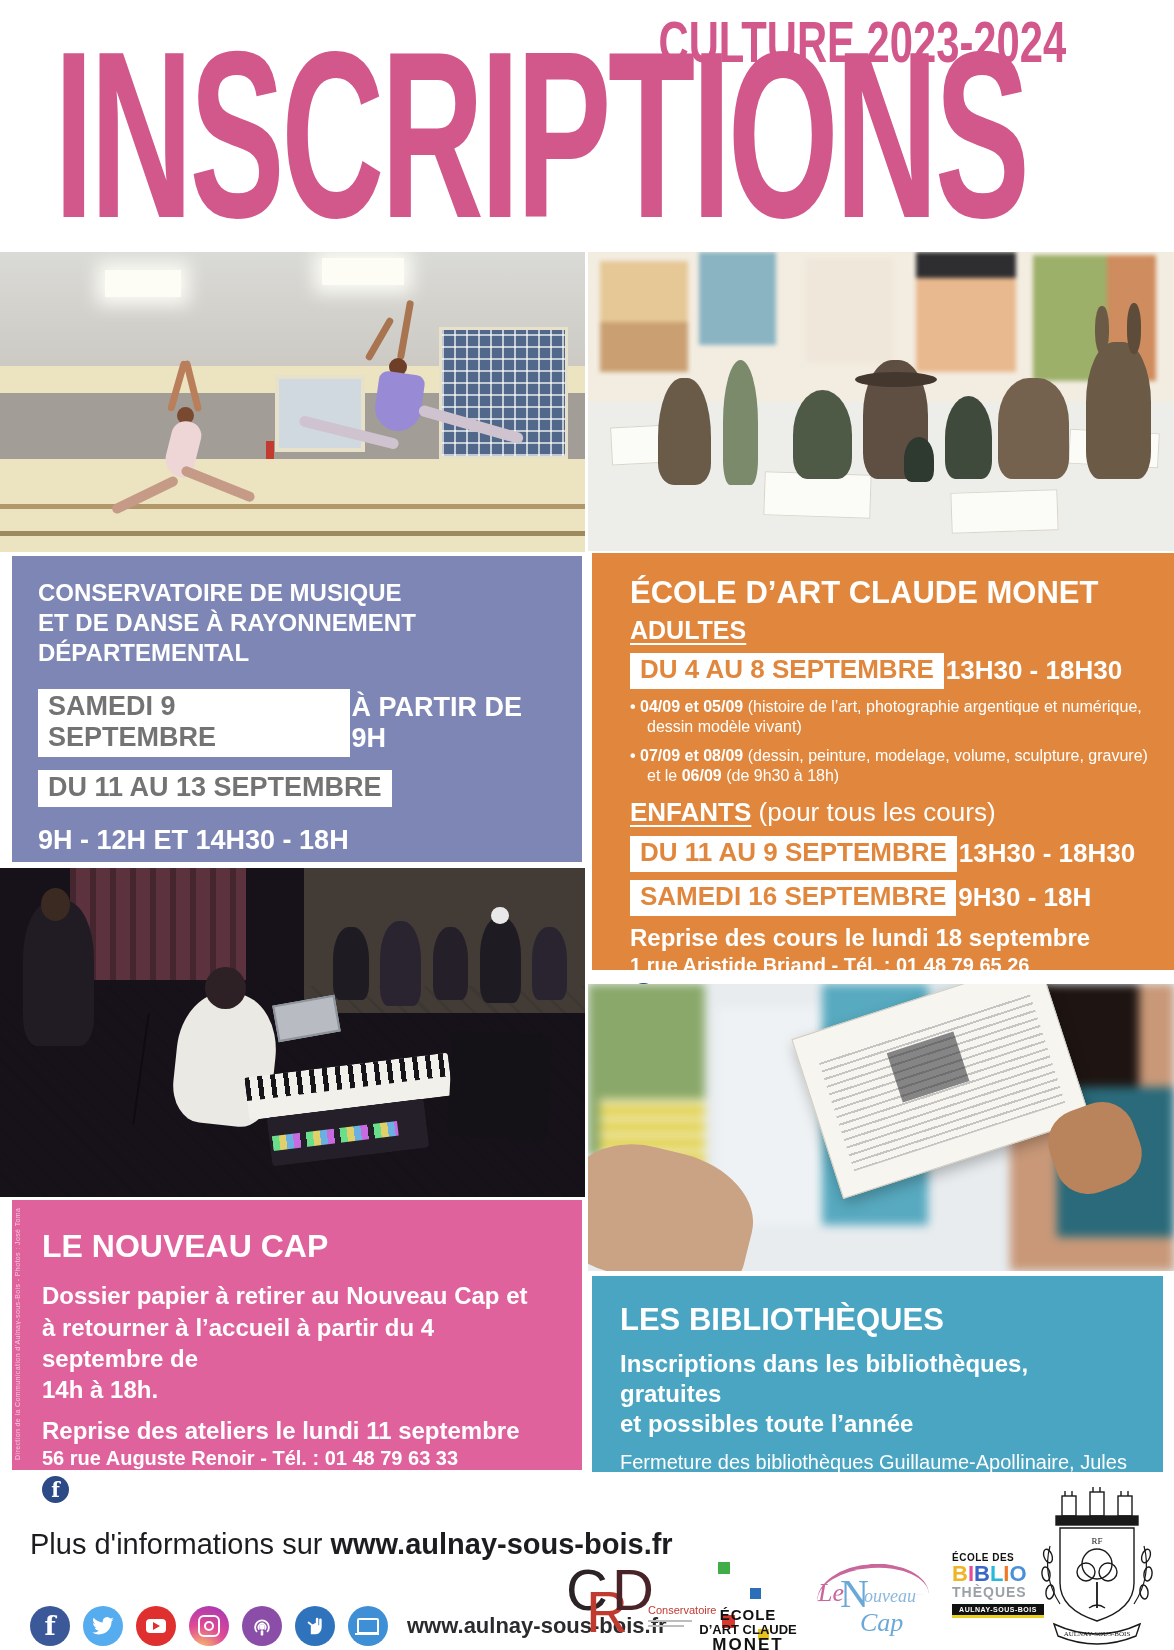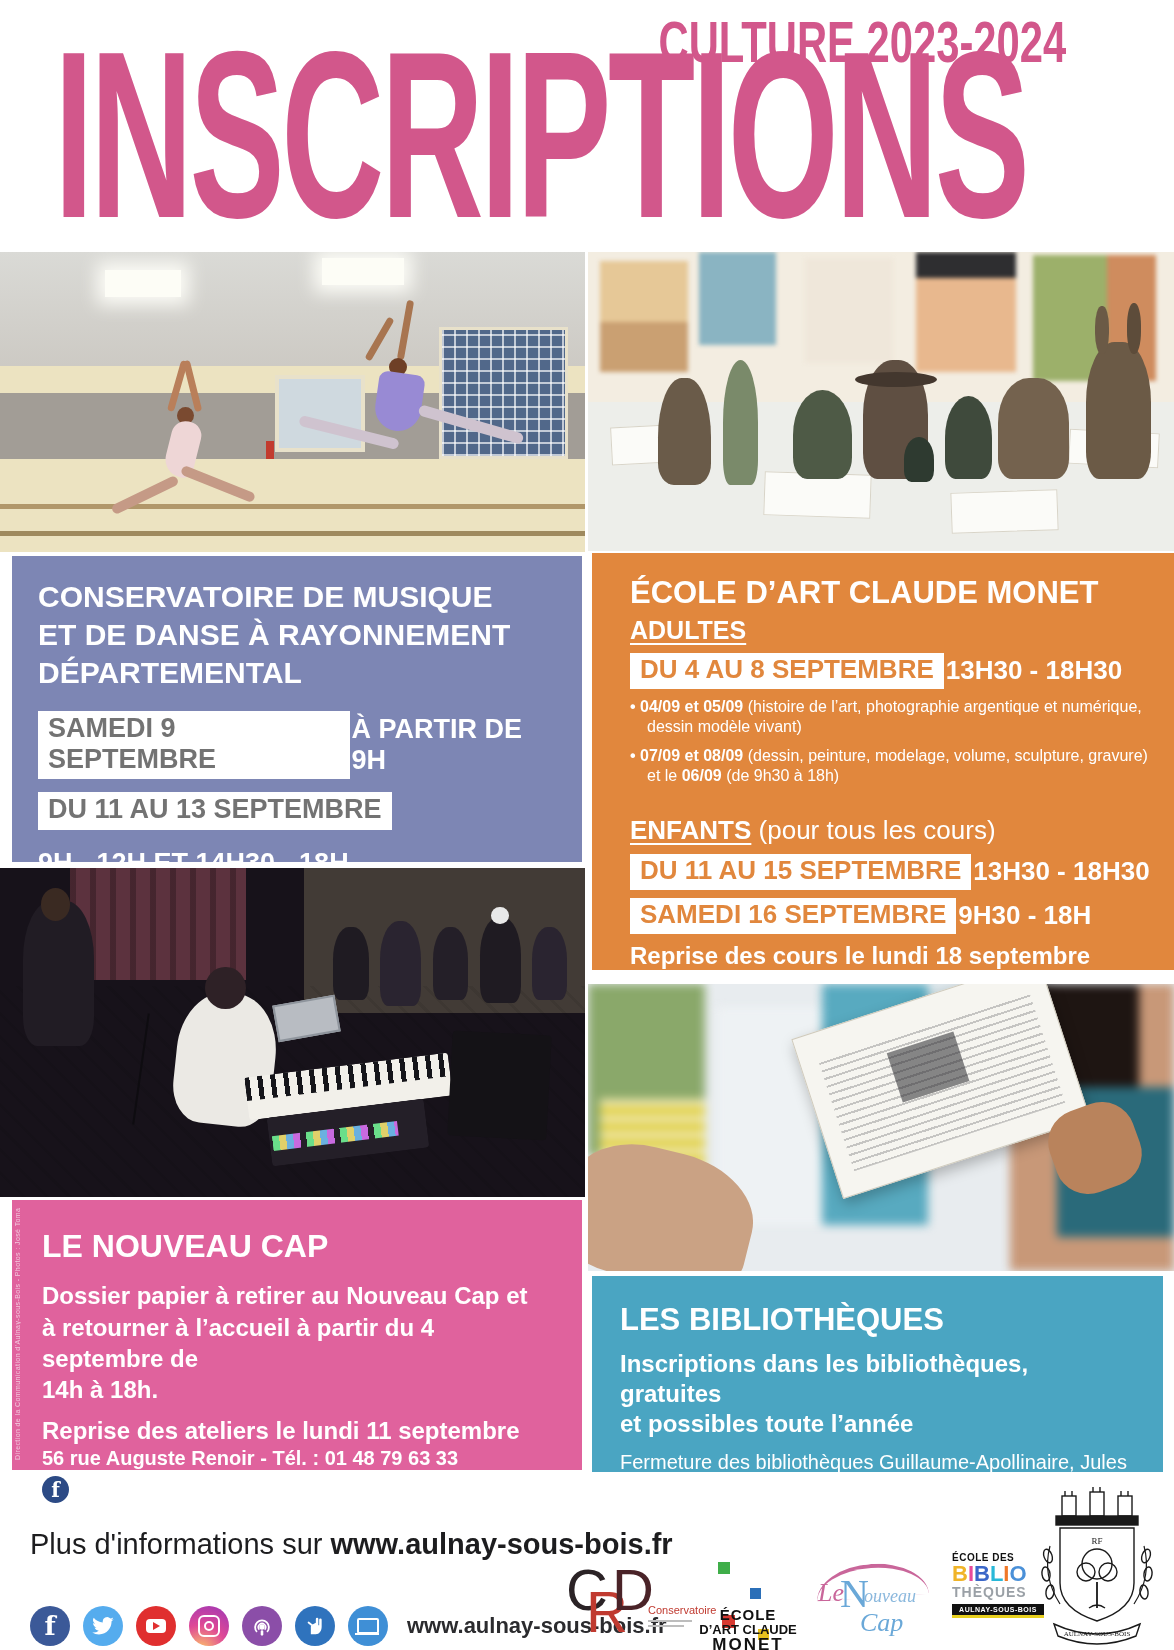--- a/index.html
+++ b/index.html
@@ -16,21 +16,21 @@
   .photo{position:absolute;overflow:hidden;background:#ddd;}
   .blur2{filter:blur(2px);} .blur5{filter:blur(5px);}
 
   
   .block{position:absolute;color:#fff;}
   .blk-conservatoire{background:#7d86b4;}
   .blk-ecole{background:#e1873d;padding-left:14px;}
   .blk-cap{background:#e0629d;}
   .blk-biblio{background:#4aa5c2;}
   .blk-inner{padding:22px 26px;}
-  .blk-title{font-weight:700;font-size:30px;line-height:1.26;white-space:pre-line;}
+  .blk-title{font-weight:700;font-size:24px;line-height:1.26;white-space:pre-line;}
   .chip{display:inline-block;background:#fff;font-weight:700;font-size:27px;padding:2px 10px 4px;line-height:1.15;}
   .chip-conservatoire{color:#737373;} .chip-ecole{color:#e1873d;}
   .chiprow{margin-top:13px;display:flex;align-items:center;gap:2px;flex-wrap:nowrap;}
   .hours{font-weight:700;font-size:27px;}
   .address{font-weight:700;font-size:20px;margin-top:6px;}
   .fb-row{display:flex;align-items:center;gap:9px;margin-top:10px;}
   .fb-icon{width:27px;height:27px;border-radius:50%;background:#2c4a85;color:#fff;display:flex;
            align-items:center;justify-content:center;font-family:"DejaVu Serif",serif;
            font-weight:700;font-size:20px;line-height:1;flex:0 0 auto;}
   .fb-handle{font-weight:700;font-size:20px;}
@@ -183,23 +183,23 @@
   <div class="block blk-ecole" style="left:592px;top:553px;width:571px;height:417px;">
     <div class="blk-inner" style="padding:20px 24px;">
       <div class="blk-title" style="font-size:31px;">ÉCOLE D’ART CLAUDE MONET</div>
       <div style="font-size:25px;font-weight:700;margin-top:4px;"><span class="u">ADULTES</span></div>
       <div class="chiprow" style="margin-top:8px;">
         <span class="chip chip-ecole" style="font-size:26px;">DU 4 AU 8 SEPTEMBRE</span>
         <span class="hours" style="font-size:26px;">13H30 - 18H30</span>
       </div>
       <div class="bullet"><span class="b">•</span>&nbsp;<span class="b">04/09 et 05/09</span><span> (histoire de l’art, photographie argentique et numérique, dessin modèle vivant)</span></div>
       <div class="bullet"><span class="b">•</span>&nbsp;<span class="b">07/09 et 08/09</span><span> (dessin, peinture, modelage, volume, sculpture, gravure) et le </span><span class="b">06/09</span><span> (de 9h30 à 18h)</span></div>
-      <div style="font-size:26px;margin-top:28px;"><span class="u b">ENFANTS</span><span> (pour tous les cours)</span></div>
+      <div style="font-size:26px;margin-top:10px;"><span class="u b">ENFANTS</span><span> (pour tous les cours)</span></div>
       <div class="chiprow" style="margin-top:8px;">
-        <span class="chip chip-ecole" style="font-size:26px;">DU 11 AU 15 SEPTEMBRE</span>
+        <span class="chip chip-ecole" style="font-size:26px;">DU 11 AU 9 SEPTEMBRE</span>
         <span class="hours" style="font-size:26px;">13H30 - 18H30</span>
       </div>
       <div class="chiprow" style="margin-top:8px;">
         <span class="chip chip-ecole" style="font-size:26px;">SAMEDI 16 SEPTEMBRE</span>
         <span class="hours" style="font-size:26px;">9H30 - 18H</span>
       </div>
       <div style="font-size:24px;font-weight:700;margin-top:8px;">Reprise des cours le lundi 18 septembre</div>
       <div class="address" style="margin-top:2px;">1 rue Aristide Briand - Tél. : 01 48 79 65 26</div>
       <div class="fb-row" style="margin-top:6px;">
         <span class="fb-icon">f</span>

